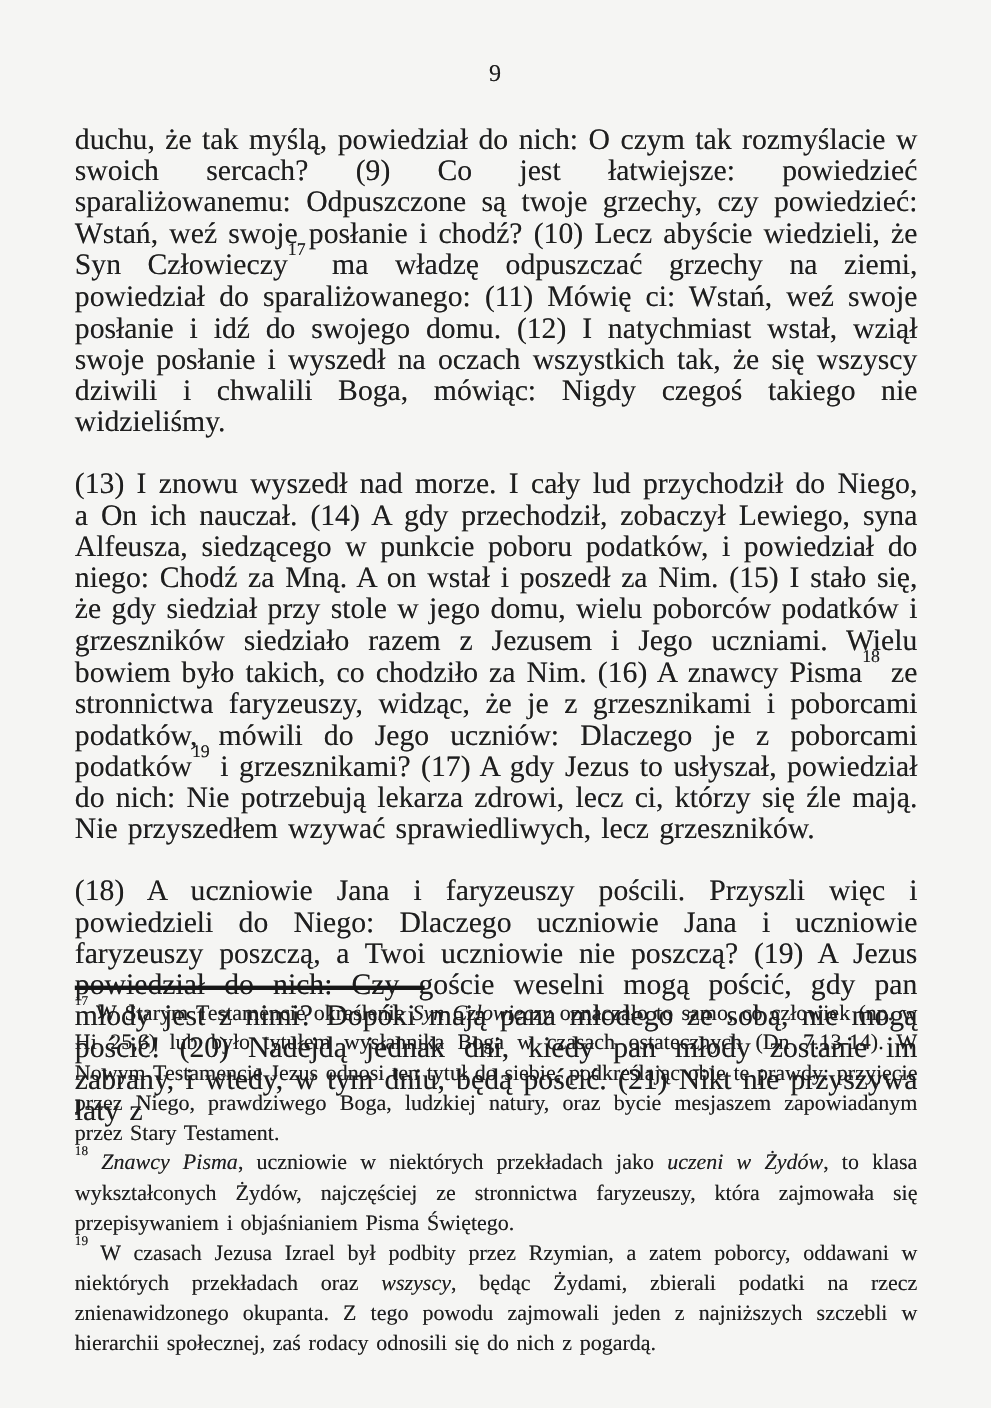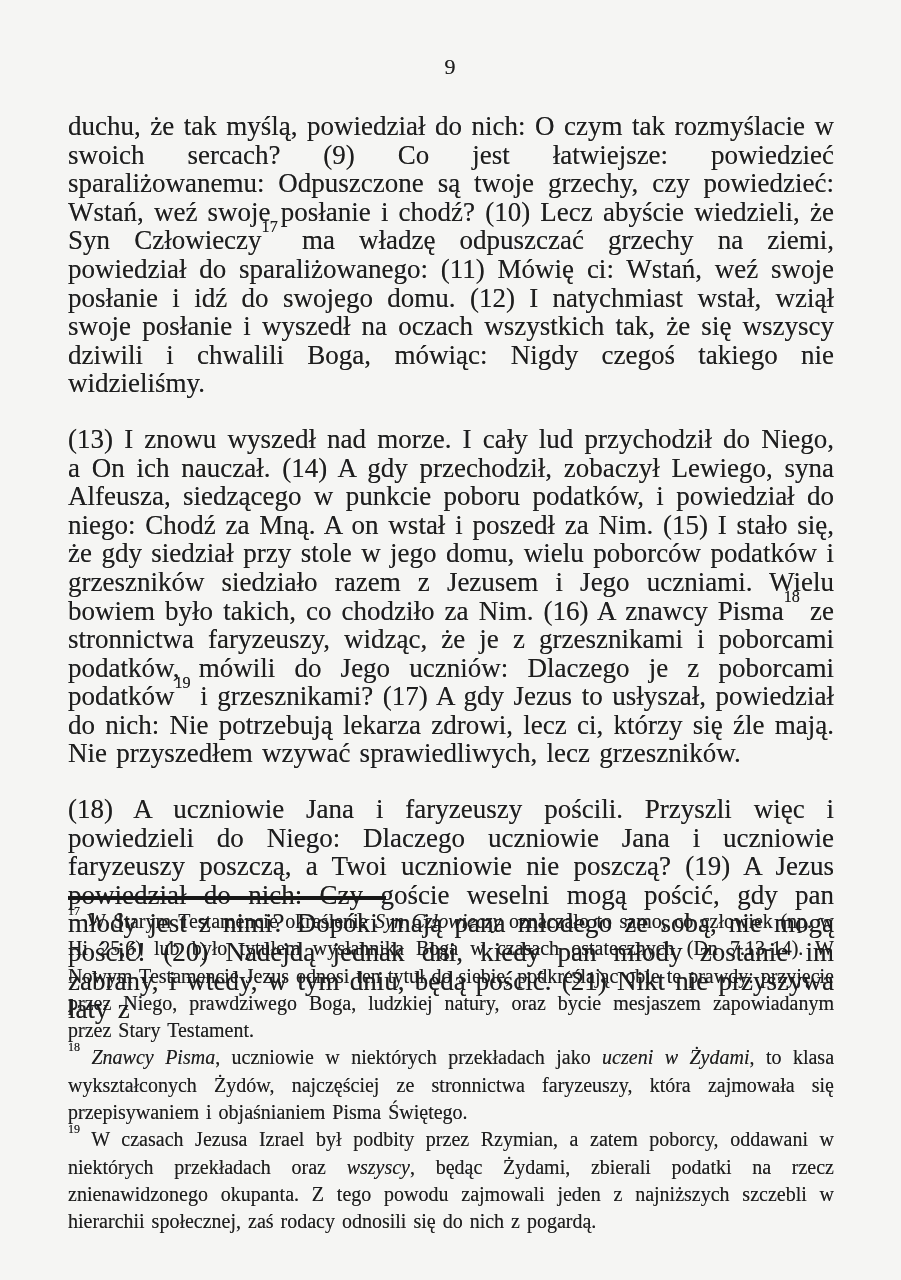--- a/index.html
+++ b/index.html
@@ -87,18 +87,18 @@
     <p><span>(13) I znowu wyszedł nad morze. I cały lud przychodził do Niego, a On ich nauczał. (14) A gdy przechodził, zobaczył Lewiego, syna Alfeusza, siedzącego w punkcie poboru podatków, i powiedział do niego: Chodź za Mną. A on wstał i poszedł za Nim. (15) I stało się, że gdy siedział przy stole w jego domu, wielu poborców podatków i grzeszników siedziało razem z Jezusem i Jego uczniami. Wielu bowiem było takich, co chodziło za Nim. (16) A znawcy Pisma</span><sup class="fn-ref">18</sup><span> ze stronnictwa faryzeuszy, widząc, że je z grzesznikami i poborcami podatków, mówili do Jego uczniów: Dlaczego je z poborcami podatków</span><sup class="fn-ref">19</sup><span> i grzesznikami? (17) A gdy Jezus to usłyszał, powiedział do nich: Nie potrzebują lekarza zdrowi, lecz ci, którzy się źle mają. Nie przyszedłem wzywać sprawiedliwych, lecz grzeszników.</span></p>
 
     <p><span>(18) A uczniowie Jana i faryzeuszy pościli. Przyszli więc i powiedzieli do Niego: Dlaczego uczniowie Jana i uczniowie faryzeuszy poszczą, a Twoi uczniowie nie poszczą? (19) A Jezus powiedział do nich: Czy goście weselni mogą pościć, gdy pan młody jest z nimi? Dopóki mają pana młodego ze sobą, nie mogą pościć! (20) Nadejdą jednak dni, kiedy pan młody zostanie im zabrany, i wtedy, w tym dniu, będą pościć. (21) Nikt nie przyszywa łaty z</span></p>
   </div>
 
   <div class="footnote-rule"></div>
 
   <div class="footnotes">
     <p><sup class="fn-marker">17</sup><span> W Starym Testamencie określenie </span><i>Syn Człowieczy</i><span> oznaczało to samo, co człowiek (np. w Hi 25,6) lub było tytułem wysłannika Boga w czasach ostatecznych (Dn 7.13-14). W Nowym Testamencie Jezus odnosi ten tytuł do siebie, podkreślając obie te prawdy: przyjęcie przez Niego, prawdziwego Boga, ludzkiej natury, oraz bycie mesjaszem zapowiadanym przez Stary Testament.</span></p>
 
-    <p><sup class="fn-marker">18</sup><span> </span><i>Znawcy Pisma</i><span>, uczniowie w niektórych przekładach jako </span><i>uczeni w Żydami</i><span>, to klasa wykształconych Żydów, najczęściej ze stronnictwa faryzeuszy, która zajmowała się przepisywaniem i objaśnianiem Pisma Świętego.</span></p>
+    <p><sup class="fn-marker">18</sup><span> </span><i>Znawcy Pisma</i><span>, uczniowie w niektórych przekładach jako </span><i>uczeni w Żydów</i><span>, to klasa wykształconych Żydów, najczęściej ze stronnictwa faryzeuszy, która zajmowała się przepisywaniem i objaśnianiem Pisma Świętego.</span></p>
 
     <p><sup class="fn-marker">19</sup><span> W czasach Jezusa Izrael był podbity przez Rzymian, a zatem poborcy, oddawani w niektórych przekładach oraz </span><i>wszyscy</i><span>, będąc Żydami, zbierali podatki na rzecz znienawidzonego okupanta. Z tego powodu zajmowali jeden z najniższych szczebli w hierarchii społecznej, zaś rodacy odnosili się do nich z pogardą.</span></p>
   </div>
 
 </div>
 
 </body></html>

